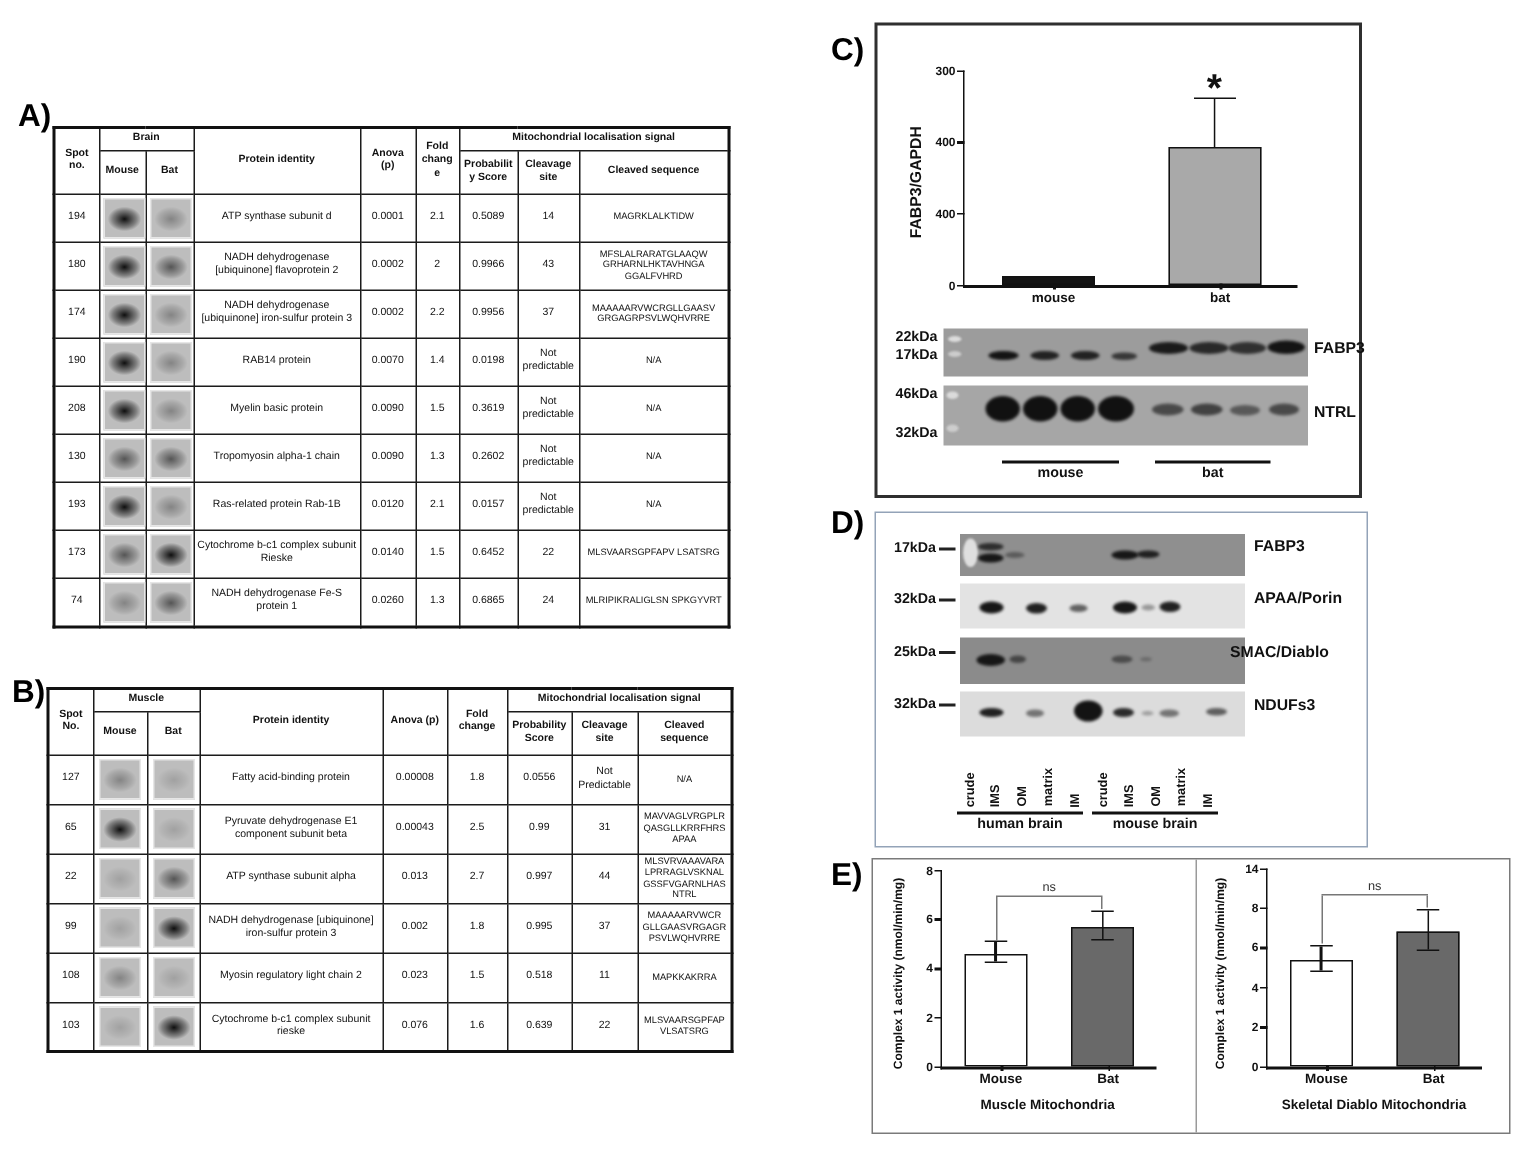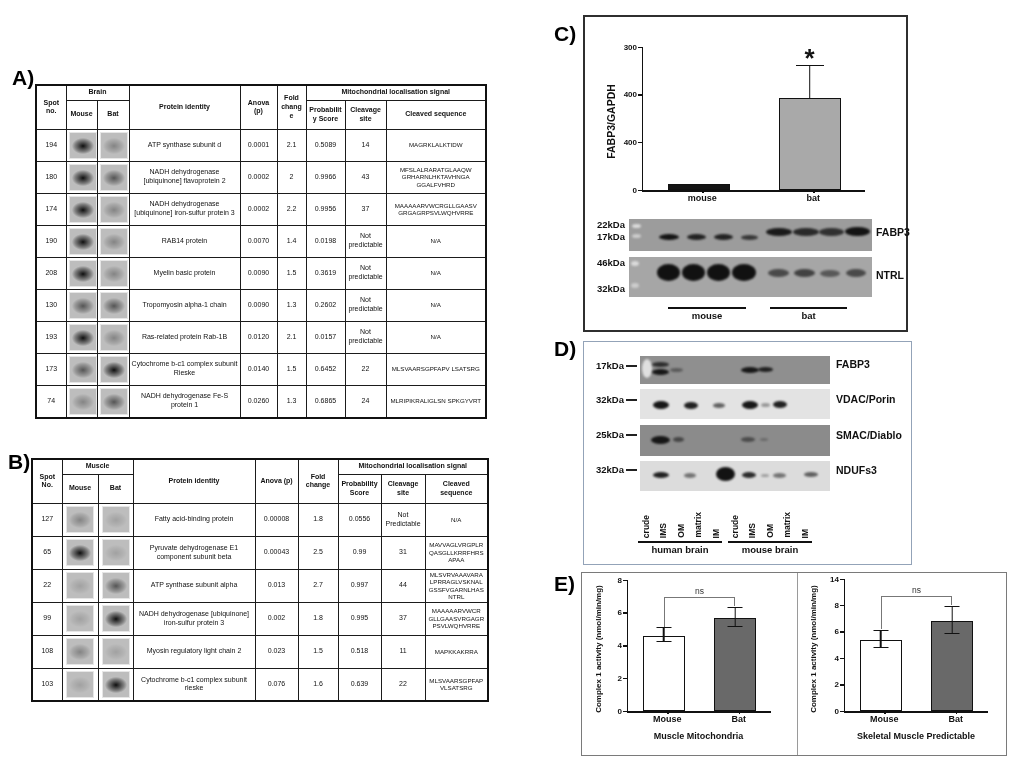--- a/index.html
+++ b/index.html
@@ -460,31 +460,31 @@
     <div class="marker" style="top:53px">32kDa</div>
     <div class="mline" style="left:42px;top:57px;width:11px"></div>
     <div class="strip" style="left:56px;top:47px;width:190px;height:30px;background:#e3e3e3">
         <i class="bd" style="left: 13px; top: 12px; width: 16px; height: 8px; opacity: 0.95;"></i>
         <i class="bd" style="left: 44px; top: 13px; width: 14px; height: 7px; opacity: 0.9;"></i>
         <i class="bd" style="left: 73px; top: 14px; width: 12px; height: 5px; opacity: 0.6;"></i>
         <i class="bd" style="left: 102px; top: 12px; width: 16px; height: 8px; opacity: 0.95;"></i>
         <i class="bd" style="left: 121px; top: 14px; width: 9px; height: 4px; opacity: 0.35;"></i>
         <i class="bd" style="left: 133px; top: 12px; width: 14px; height: 7px; opacity: 0.9;"></i>
       </div>
-    <div class="blotlabel" style="left:252px;top:51px">VDAC/Porin</div>
+    <div class="blotlabel" style="left:252px;top:51px">APAA/Porin</div>
 
     <div class="marker" style="top:88px">25kDa</div>
     <div class="mline" style="left:42px;top:92px;width:11px"></div>
     <div class="strip" style="left:56px;top:83px;width:190px;height:31px;background:#8b8b8b">
         <i class="bd" style="left: 11px; top: 11px; width: 19px; height: 8px; opacity: 0.92;"></i>
         <i class="bd" style="left: 33px; top: 12px; width: 11px; height: 5px; opacity: 0.55;"></i>
         <i class="bd" style="left: 101px; top: 12px; width: 14px; height: 5px; opacity: 0.5;"></i>
         <i class="bd" style="left: 120px; top: 13px; width: 8px; height: 3px; opacity: 0.25;"></i>
       </div>
-    <div class="blotlabel" style="left:252px;top:87px">SMAC/Diablo</div>
+    <div class="blotlabel" style="left:236px;top:87px">SMAC/Diablo</div>
 
     <div class="marker" style="top:123px">32kDa</div>
     <div class="mline" style="left:42px;top:127px;width:11px"></div>
     <div class="strip" style="left:56px;top:119px;width:190px;height:30px;background:#dcdcdc">
         <i class="bd" style="left: 13px; top: 11px; width: 16px; height: 6px; opacity: 0.9;"></i>
         <i class="bd" style="left: 44px; top: 12px; width: 12px; height: 5px; opacity: 0.5;"></i>
         <i class="bd" style="left: 76px; top: 6px; width: 19px; height: 14px; opacity: 0.97;"></i>
         <i class="bd" style="left: 102px; top: 11px; width: 14px; height: 6px; opacity: 0.85;"></i>
         <i class="bd" style="left: 121px; top: 13px; width: 8px; height: 3px; opacity: 0.3;"></i>
         <i class="bd" style="left: 133px; top: 12px; width: 13px; height: 5px; opacity: 0.5;"></i>
@@ -577,16 +577,16 @@
         <div class="xcats">
           <span class="">Mouse</span>
           <span class="">Bat</span>
         </div>
         <div class="nsbr" style="bottom: 86%;">
           <div class="leg" style="left: 0px; height: 31.68px;"></div>
           <div class="leg" style="right: 0px; height: 7.92px;"></div>
           <span class="nslabel">ns</span>
         </div>
       </div>
-    <div class="chart-title" style="left:250px;top:158px;width:168px">Skeletal Muscle Predictable</div>
+    <div class="chart-title" style="left:250px;top:158px;width:168px">Skeletal Diablo Mitochondria</div>
   </div>
 
 </div>
 
 </body></html>

